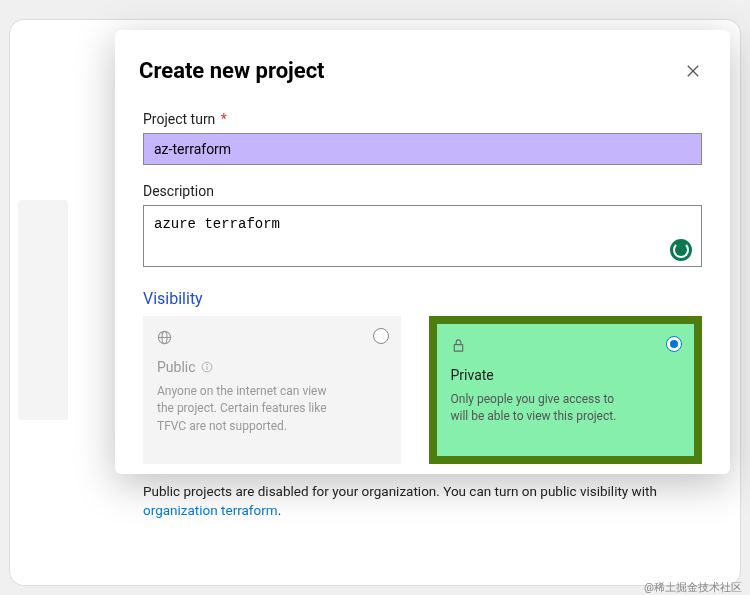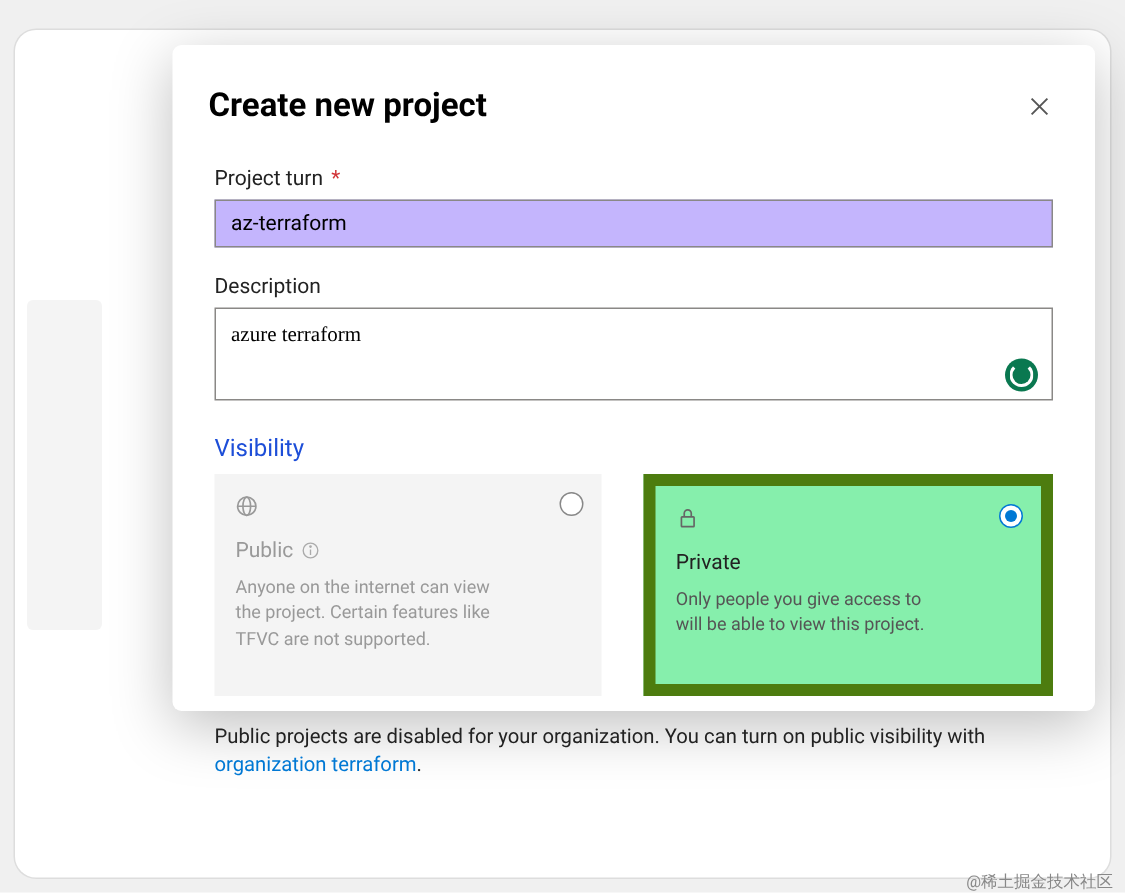--- a/index.html
+++ b/index.html
@@ -85,21 +85,21 @@
       background: #c4b5fd;
     }
     .desc-wrap {
       position: relative;
     }
     .desc-input {
       width: 100%;
       border: 1px solid #8a8886;
       padding: 10px 10px;
       font-size: 14px;
-      font-family: Liberation Serif, serif;
+      font-family: Liberation Mono, monospace;
       outline: none;
       height: 62px;
       resize: none;
       background: #fff;
     }
     .grammar-badge {
       position: absolute;
       right: 10px;
       bottom: 10px;
       width: 22px;

